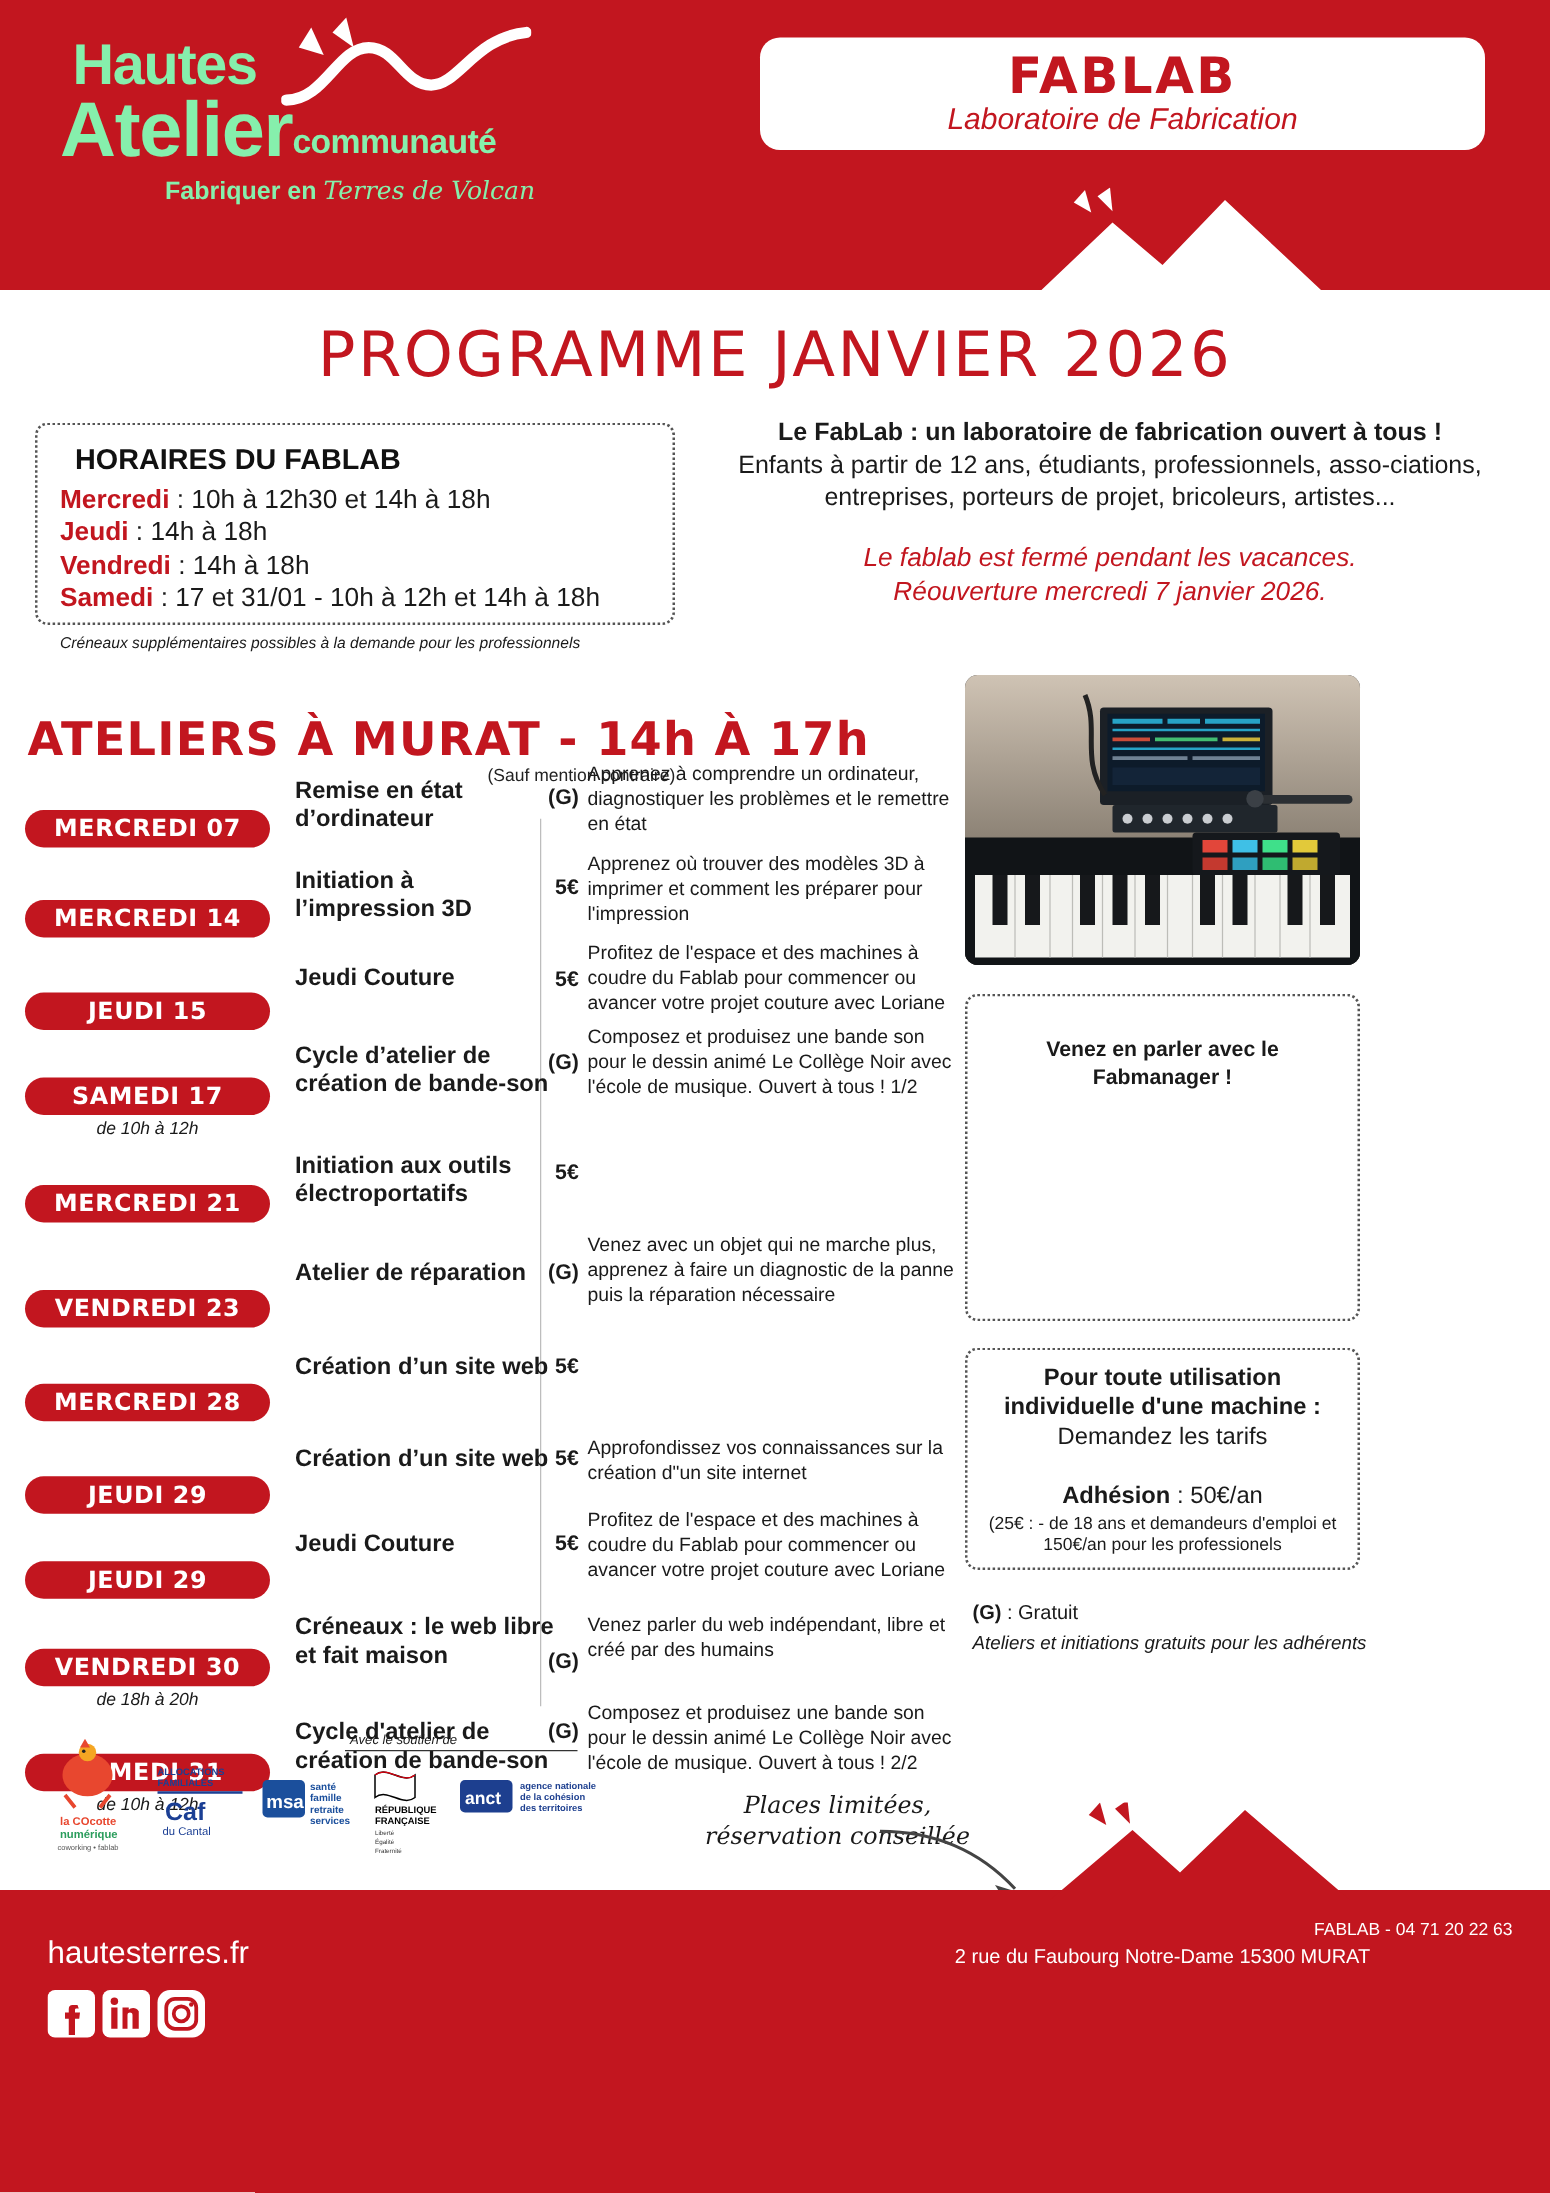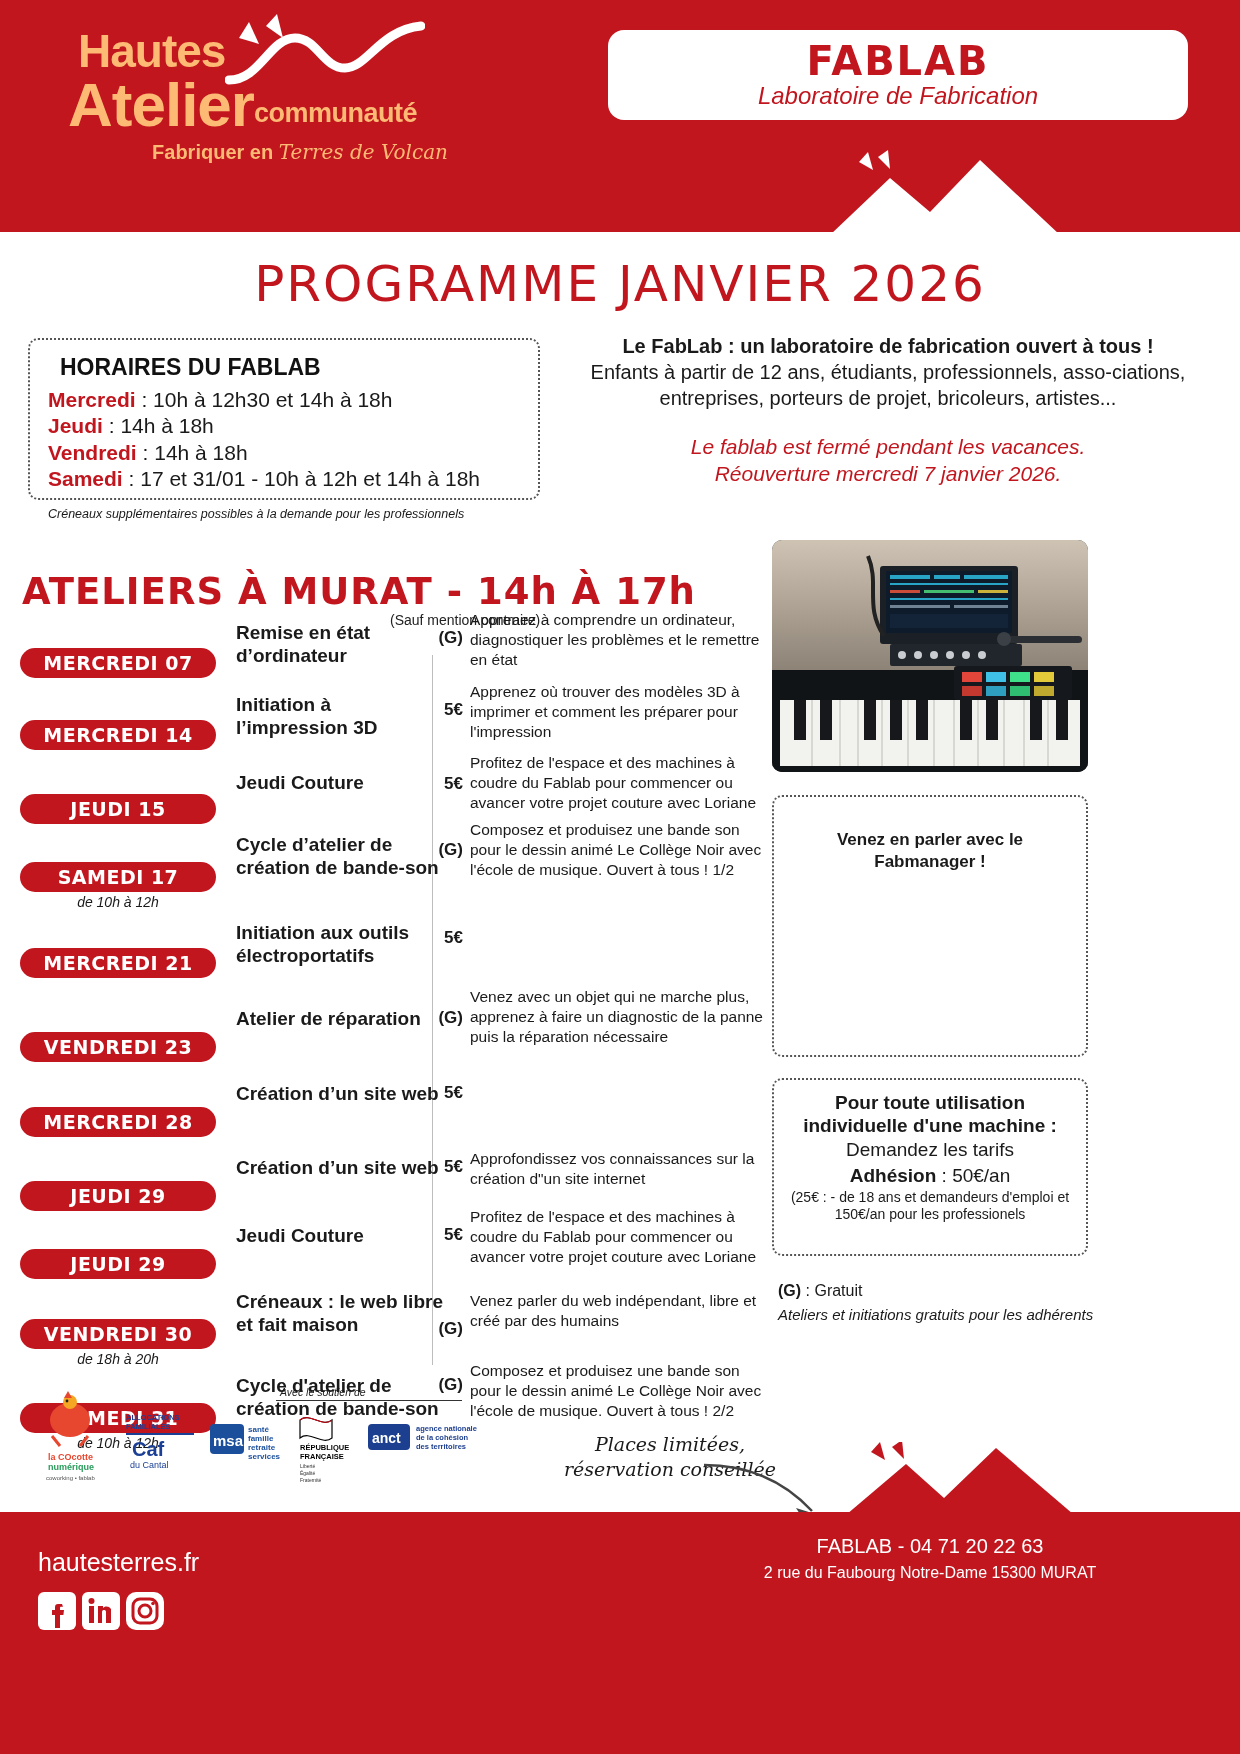--- a/index.html
+++ b/index.html
@@ -11,21 +11,21 @@
     position:relative;
     overflow:hidden;
     color:#1a1a1a;
   }
 
   
   .header {
     position:absolute; left:0; top:0; width:1240px; height:232px;
     background:#c2161f;
   }
-  .logo-block { position:absolute; left:48px; top:28px; width:420px; color:#fdba74;margin-left:20px; }
+  .logo-block { position:absolute; left:48px; top:28px; width:420px; color:#86efac; }
   .logo-hautes {
     font-size:46px; font-weight:bold; letter-spacing:-1px; line-height:1;
     margin-left:10px;
   }
   .logo-terres {
     font-size:62px; font-weight:bold; letter-spacing:-1px; line-height:1;
     display:inline-block;
   }
   .logo-comm {
     font-size:27px; font-weight:bold; letter-spacing:-0.5px;
@@ -107,21 +107,21 @@
   .passez p { font-size:17px; line-height:1.3; margin:16px 0 0;}
   .passez .last { font-weight:bold; margin-top:18px;}
 
   
   .tarifs {
     position:absolute; left:772px; top:1078px; width:316px; height:178px;
     border:2px dotted #555; border-radius:10px; padding:12px 14px; text-align:center;
   }
   .tarifs .t1 { font-size:19px; font-weight:bold; line-height:1.2;}
   .tarifs .t2 { font-size:19px; margin-top:1px;}
-  .tarifs .t3 { font-size:19px; margin-top:4px;}
+  .tarifs .t3 { font-size:19px; margin-top:25px;}
   .tarifs .t4 { font-size:14px; line-height:1.25; margin-top:2px;}
 
   .gratuit { position:absolute; left:778px; top:1282px; font-size:16px;}
   .gratuit b { font-weight:bold; }
   .gratuit-sub { position:absolute; left:778px; top:1306px; font-size:15px; font-style:italic;}
 
   
   .partners { position:absolute; left:38px; top:1390px; width:480px; height:120px; }
   .soutien { position:absolute; left:280px; top:1386px; font-size:10.5px; font-style:italic;}
   .partner-line { position:absolute; left:276px; top:1400px; width:186px; height:1px; background:#333;}
@@ -132,21 +132,21 @@
     font-family:"DejaVu Serif", serif;
   }
 
   .footer-red {
     position:absolute; left:0; top:1512px; width:1240px; height:242px;
     background:#c2161f;
   }
   .site { position:absolute; left:38px; top:1548px; color:#fff; font-size:25px;}
   .socials { position:absolute; left:38px; top:1590px; }
   .contact { position:absolute; right:30px; top:1535px; width:560px; color:#fff; text-align:center;}
-  .contact .c1 { font-size:20px; }
+  .contact .c1 { font-size:14px;text-align:right; }
   .contact .c2 { font-size:22px; text-decoration:underline; margin-top:3px;}
   .contact .c3 { font-size:16px; margin-top:6px;}
   .arrow { position:absolute; left:700px; top:1455px; }
 </style>
 </head>
 <body>
 
 <div class="header">
   <div class="logo-block">
     <div class="logo-hautes">Hautes</div>

